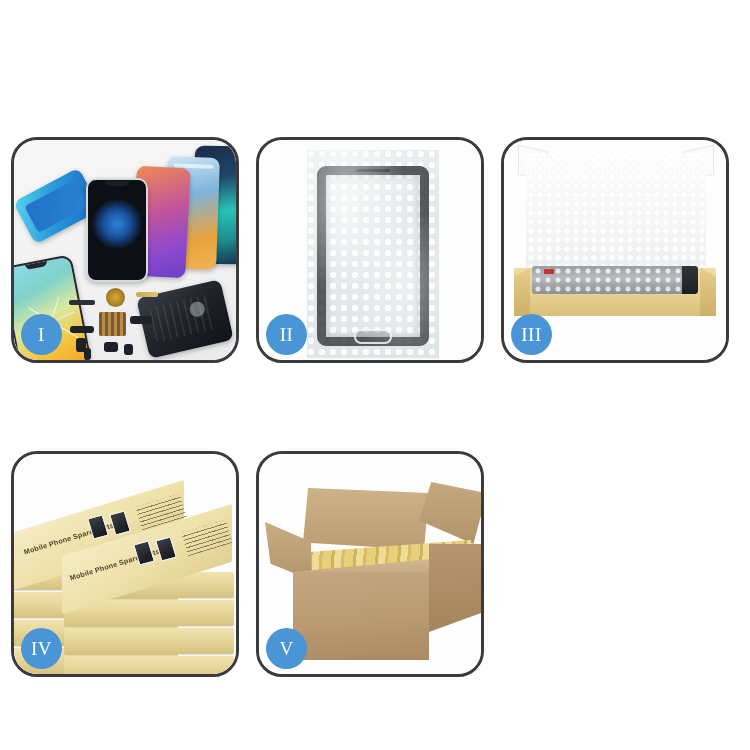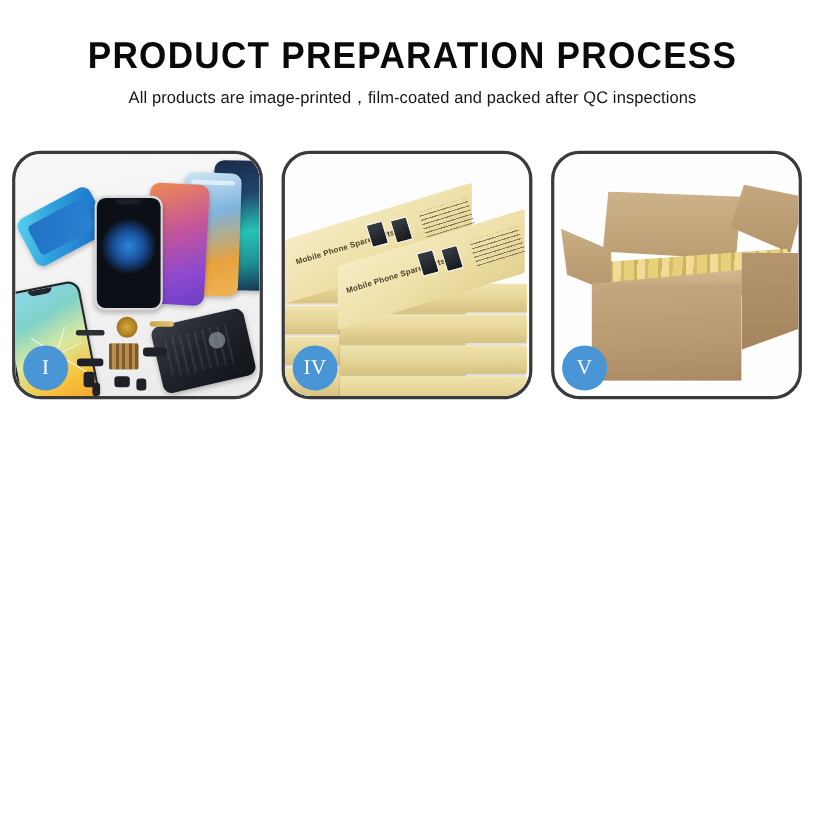--- a/index.html
+++ b/index.html
@@ -391,24 +391,20 @@
   .seal-tab-b {
     position:absolute; left:34px; top:152px; width:18px; height:20px;
     background: rgba(150,122,88,.4); border-radius:1px;
   }
 </style>
 </head>
 <body>
 
 <div class="page">
 
-  <div class="header">
-    <div class="main-title">PRODUCT PREPARATION PROCESS</div>
-    <div class="sub-title">All products are image-printed，film-coated and packed after QC inspections</div>
-  </div>
 
   <div class="grid">
 
     <div class="panel">
       <div class="panel-media">
         <div class="p1-bg"></div>
         <div class="ph ph-a"></div>
         <div class="ph ph-e"></div>
         <div class="ph ph-d"></div>
         <div class="ph ph-c"></div>
@@ -423,21 +419,45 @@
         <div class="part cable" style="left:56px; top:186px; width:24px; height:7px;"></div>
         <div class="part cable" style="left:62px; top:198px; width:10px; height:14px;"></div>
         <div class="part cable" style="left:116px; top:176px; width:22px; height:8px;"></div>
         <div class="part cable" style="left:90px; top:202px; width:14px; height:10px;"></div>
         <div class="part cable" style="left:110px; top:204px; width:9px; height:11px;"></div>
         <div class="part cable" style="left:70px; top:208px; width:7px; height:12px;"></div>
       </div>
       <div class="badge">I</div>
     </div>
 
-
+    <div class="panel">
+      <div class="panel-media">
+        <div class="p2-bg"></div>
+        <div class="bubble-sheet">
+          <div class="screen-outline"></div>
+          <div class="bubble-gloss"></div>
+        </div>
+      </div>
+      <div class="badge">II</div>
+    </div>
+
+    <div class="panel">
+      <div class="panel-media">
+        <div class="p3-bg"></div>
+        <div class="lid-flap-l"></div>
+        <div class="lid-flap-r"></div>
+        <div class="foam-back"></div>
+        <div class="kraft-tray">
+          <div class="tray-inner">
+            <div class="prod-dark-edge"></div>
+          </div>
+        </div>
+      </div>
+      <div class="badge">III</div>
+    </div>
 
     <div class="panel">
       <div class="panel-media">
         <div class="p4-bg"></div>
         <div class="stack">
 
           <div class="kbox" style="left:2px;  top:92px;"></div>
           <div class="kbox" style="left:2px;  top:120px;"></div>
           <div class="kbox" style="left:2px;  top:148px;"></div>
           <div class="kbox" style="left:2px;  top:176px;"></div>

